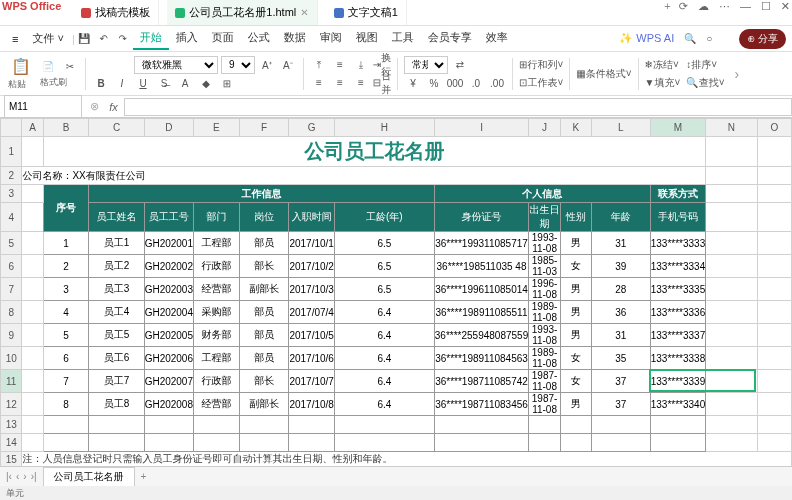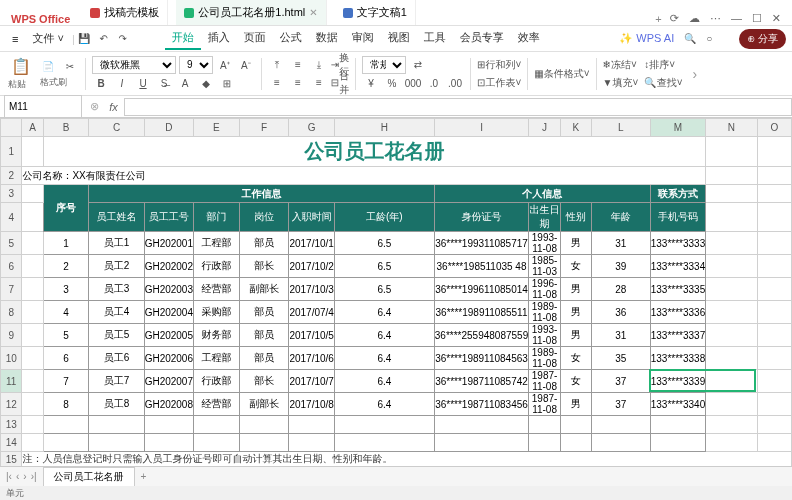--- a/index.html
+++ b/index.html
@@ -1,29 +1,29 @@
 <!DOCTYPE html>
 <html><head>
 <meta charset="utf-8">
 <style>
 * { margin: 0; padding: 0; box-sizing: border-box; font-family: "Microsoft YaHei", sans-serif; }
 body { background: #f5f5f5; width: 792px; height: 500px; overflow: hidden; font-size: 11px; }
 
-.titlebar { height: 26px; background: #fff; display: flex; align-items: flex-end; padding: 0 11px; border-bottom: 1px solid #e0e0e0; }
+.titlebar { height: 26px; background: #fff; display: flex; align-items: flex-start; padding: 0 2px; border-bottom: 1px solid #e0e0e0; }
 .app-name { color: #d14040; font-weight: bold; font-size: 11px; margin-right: 12px; }
 .tabs { display: flex; height: 100%; flex: 1; gap: 8px; }
 .tab { display: flex; align-items: center; padding: 0 8px; font-size: 11px; gap: 4px; border-right: 1px solid #eee; cursor: pointer; }
 .tab.active { background: #f0f8f4; }
 .tab-close { color: #999; font-size: 10px; }
 .win-ctrls { display: flex; gap: 10px; color: #666; font-size: 11px; }
 
 .menubar { height: 26px; background: #fff; display: flex; align-items: center; padding: 0 6px; gap: 1px; border-bottom: 1px solid #e0e0e0; }
 .hamburger { padding: 2px 6px; }
 .menuitem { padding: 3px 7px; font-size: 11px; cursor: pointer; color: #333; }
-.menuitem.active { color: #0a8; border-bottom: 2px solid #0a8; margin-left: 32px; }
+.menuitem.active { color: #0a8; border-bottom: 2px solid #0a8; }
 .spacer { flex: 1; }
 .ai-btn { color: #5b6ee1; font-size: 11px; padding: 2px 6px; }
 .share { background: #7f1d1d; color: #fff; padding: 3px 8px; border-radius: 10px; font-size: 10px; margin-left: 20px; }
 
 .toolbar { height: 44px; background: #fff; display: flex; align-items: center; padding: 2px 8px; gap: 6px; border-bottom: 1px solid #ddd; }
 .tb-group { display: flex; flex-direction: column; gap: 2px; }
 .tb-row { display: flex; gap: 3px; align-items: center; }
 .tb-btn { width: 18px; height: 16px; display: flex; align-items: center; justify-content: center; color: #555; font-size: 10px; cursor: pointer; }
 .tb-sel { height: 18px; border: 1px solid #ccc; font-size: 10px; padding: 0 3px; background: #fff; }
 .tb-sep { width: 1px; height: 32px; background: #ddd; }
@@ -125,21 +125,21 @@
   <div class="tb-group">
     <div class="tb-row">
         <span class="tb-btn">📄</span>
         <span class="tb-btn">✂</span>
       </div>
     <div class="tb-label">格式刷</div>
   </div>
   <div class="tb-sep"></div>
   <div class="tb-group">
     <div class="tb-row">
-      <select class="tb-sel" style="width:84px;"><option>微软雅黑</option></select>
+      <select class="tb-sel" style="width:84px;margin-left:42px;"><option>微软雅黑</option></select>
       <select class="tb-sel" style="width:34px;"><option>9</option></select>
       <span class="tb-btn">A⁺</span>
       <span class="tb-btn">A⁻</span>
     </div>
     <div class="tb-row">
       <span class="tb-btn">
           <b>B</b>
         </span>
       <span class="tb-btn">
           <i>I</i>

